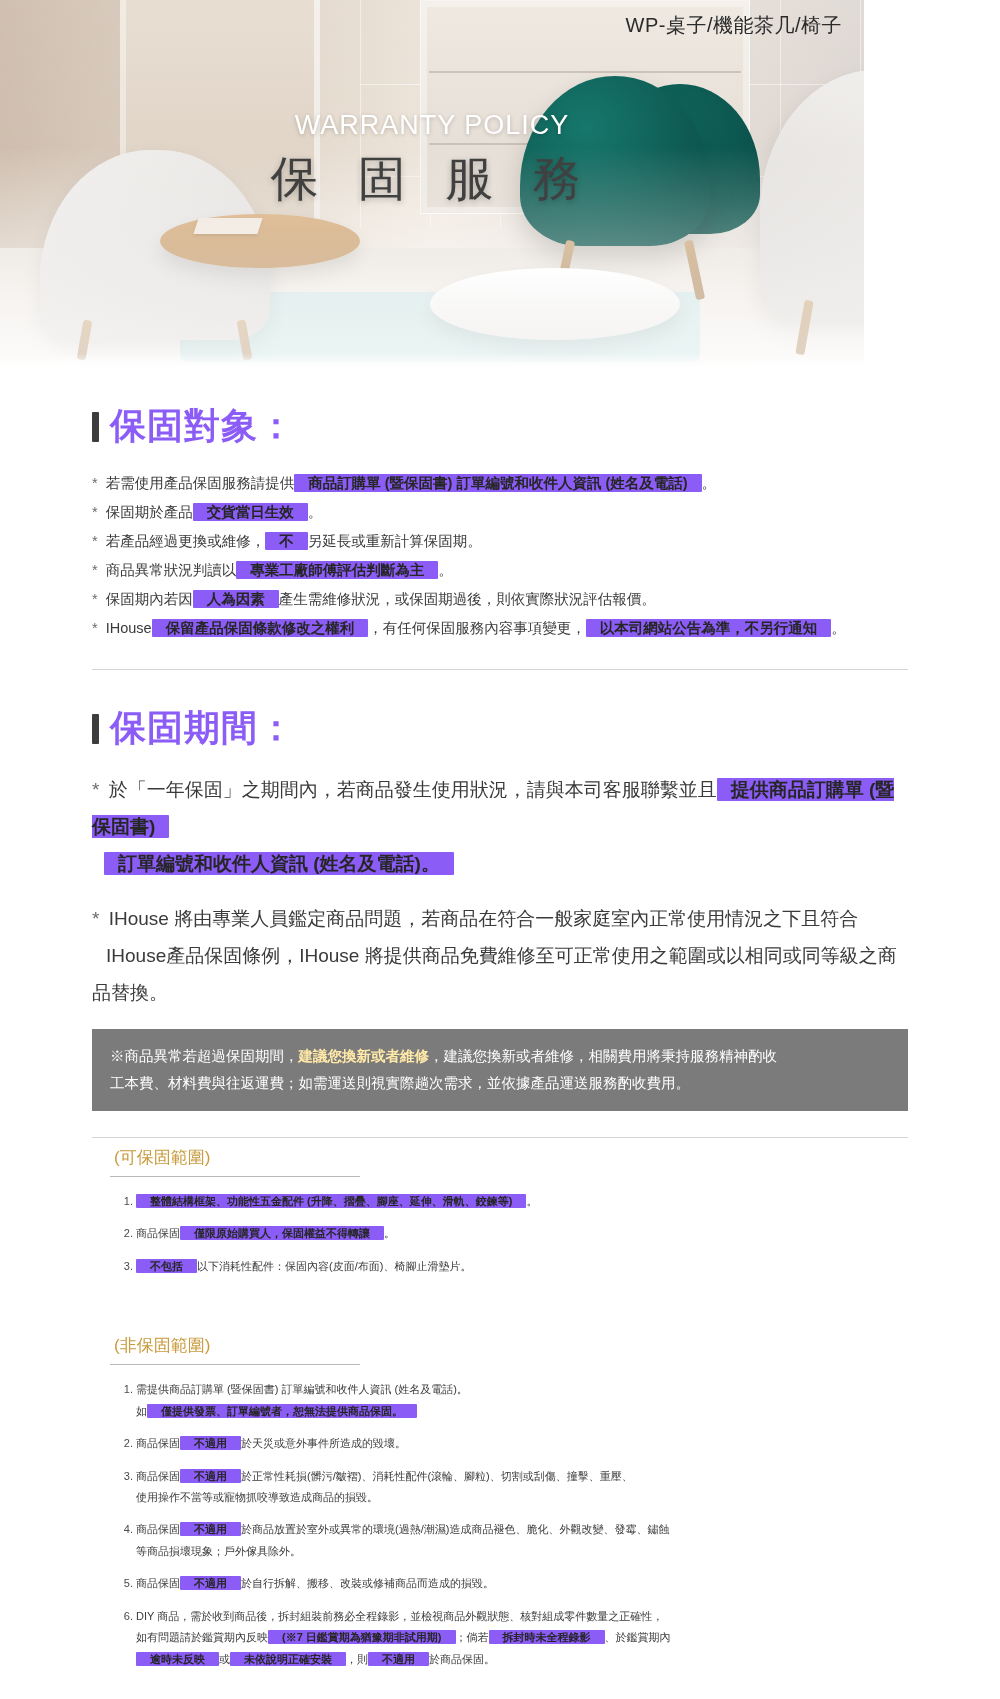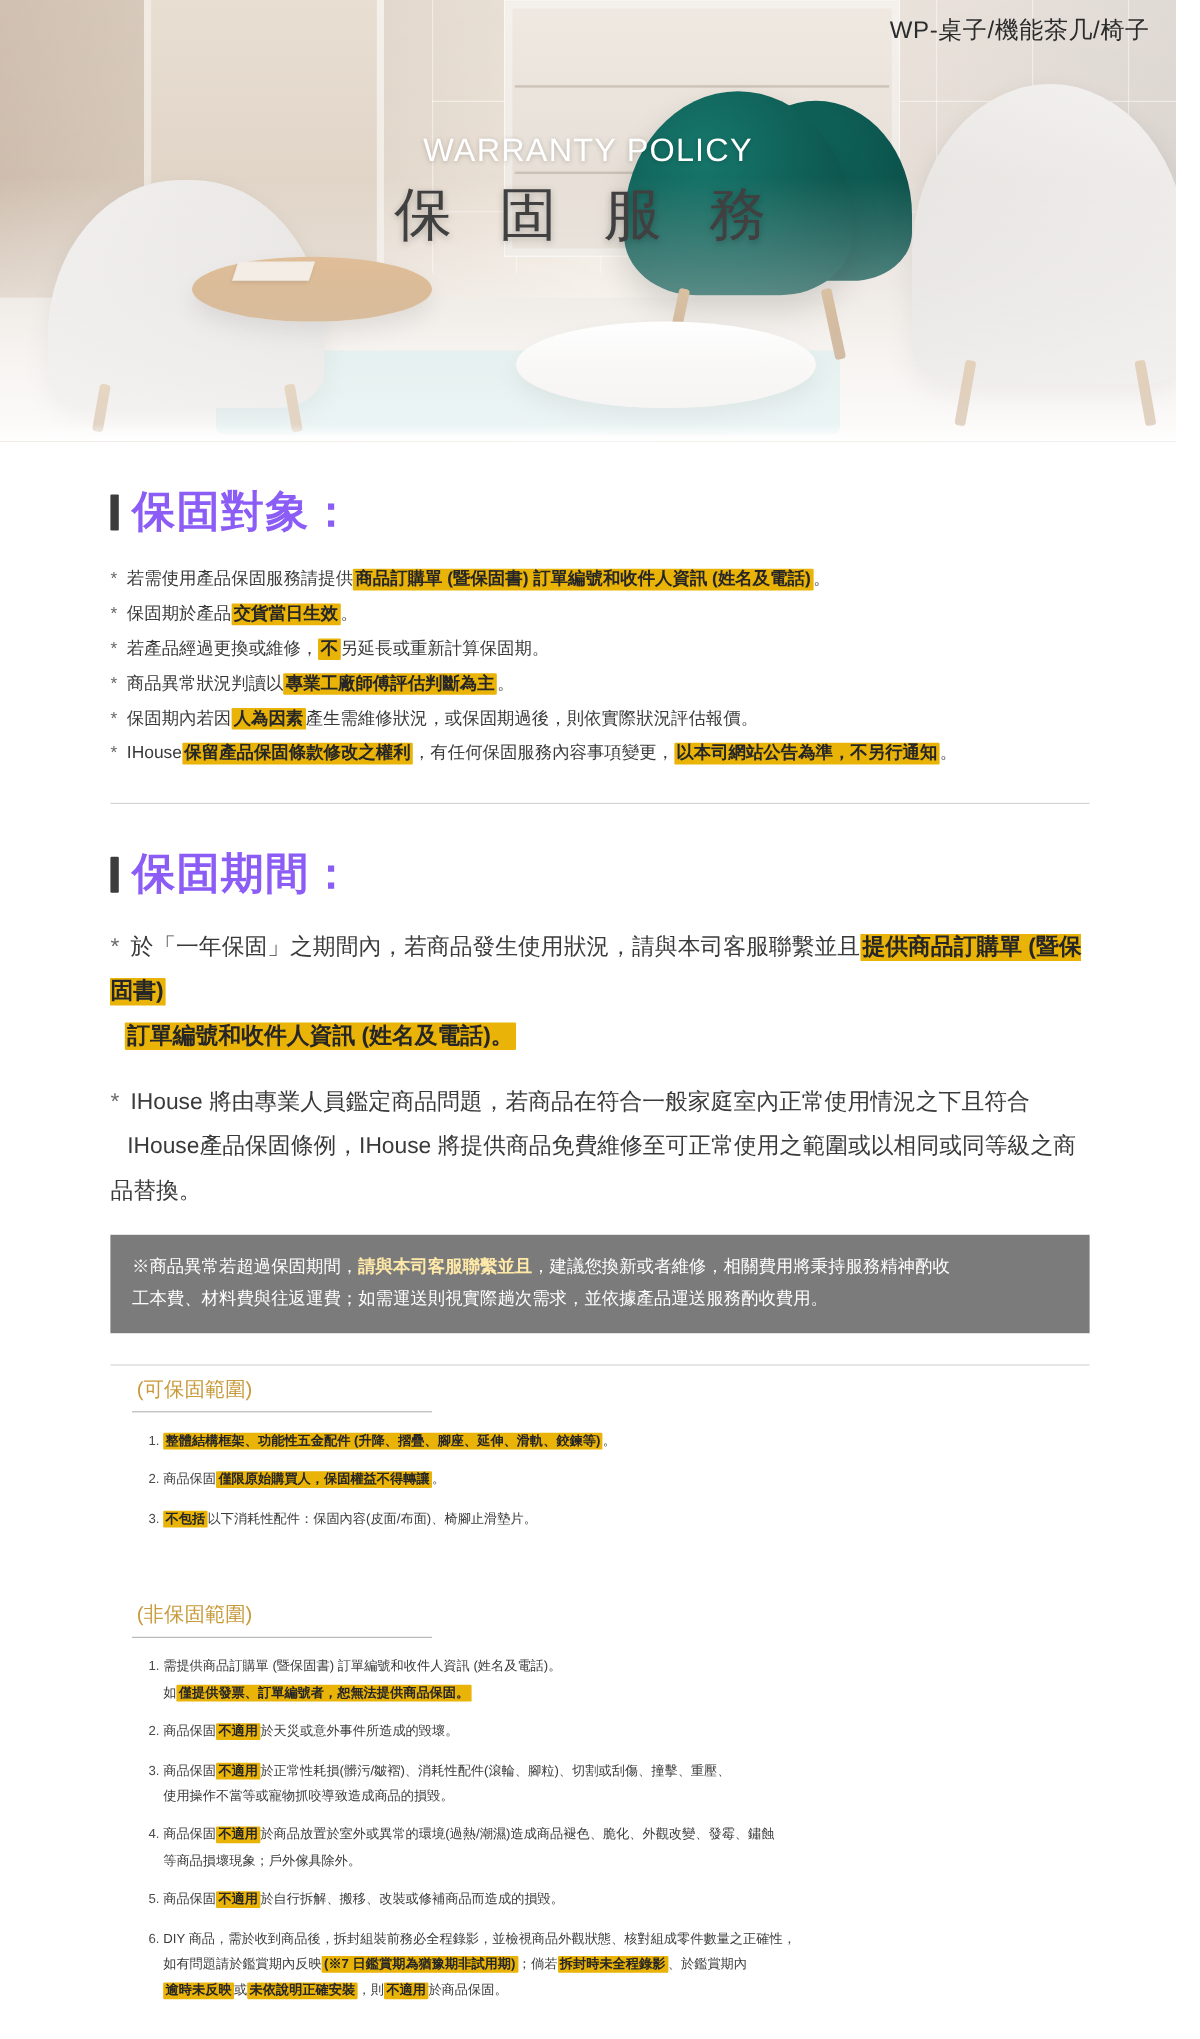--- a/index.html
+++ b/index.html
@@ -7,21 +7,21 @@
   body {
     width: 1000px;
     background: #ffffff;
     font-family: "Liberation Sans", sans-serif;
     color: #333333;
   }
 
   
   .hero {
     position: relative;
-    width: 980px;
+    width: 864px;
     height: 368px;
     overflow: hidden;
     background: #d9cfc6;
   }
   .hero-bg {
     position: absolute;
     inset: 0;
     background:
       linear-gradient(180deg, rgba(255,255,255,0.10) 0%, rgba(255,255,255,0.02) 40%, rgba(255,255,255,0.35) 100%),
       linear-gradient(105deg, #cbb9a8 0%, #ded2c5 28%, #efe7dd 52%, #e6ded6 72%, #d8d2ce 100%);
@@ -162,21 +162,21 @@
   }
   .rule {
     height: 1px; background: #d6d6d6; margin: 26px 92px 0 92px;
   }
 
   ul.plain { list-style: none; margin: 0; padding: 0; }
   .li {
     font-size: 14.5px; line-height: 2.0; color: #3a3a3a;
   }
   .star { color: #6b6b6b; margin-right: 4px; }
-  .hl-b { background: #eab308; padding: 1px 2px; font-weight: 700; color: #262626; border-radius: 1px; }
+  .hl-b { background: #8b5cf6; padding: 1px 14px; font-weight: 700; color: #262626; border-radius: 1px; }
 
   
   .para {
     font-size: 19px; line-height: 1.95; color: #3a3a3a; margin: 0 0 18px 0;
   }
   .note-box {
     background: #7b7b7b;
     color: #ffffff;
     font-size: 14.5px;
     line-height: 1.85;
@@ -303,21 +303,21 @@
       <span style="display:inline-block;width:12px"></span><span class="hl-b">訂單編號和收件人資訊 (姓名及電話)。</span>
     </p>
 
     <p class="para">
       <span class="star">*</span>
       <span>IHouse 將由專業人員鑑定商品問題，若商品在符合一般家庭室內正常使用情況之下且符合</span><br>
       <span style="display:inline-block;width:14px"></span><span>IHouse產品保固條例，IHouse 將提供商品免費維修至可正常使用之範圍或以相同或同等級之商品替換。</span>
     </p>
 
     <div class="note-box">
-      <span>※商品異常若超過保固期間，</span><span class="hl-w">請與本司客服聯繫並且</span><span>，建議您換新或者維修，相關費用將秉持服務精神酌收</span><br>
+      <span>※商品異常若超過保固期間，</span><span class="hl-w">建議您換新或者維修</span><span>，建議您換新或者維修，相關費用將秉持服務精神酌收</span><br>
       <span>工本費、材料費與往返運費；如需運送則視實際趟次需求，並依據產品運送服務酌收費用。</span>
     </div>
   </div>
 
   <div class="rule"></div>
 
   <div class="section">
 
     <div class="subhead">(可保固範圍)</div>
 

